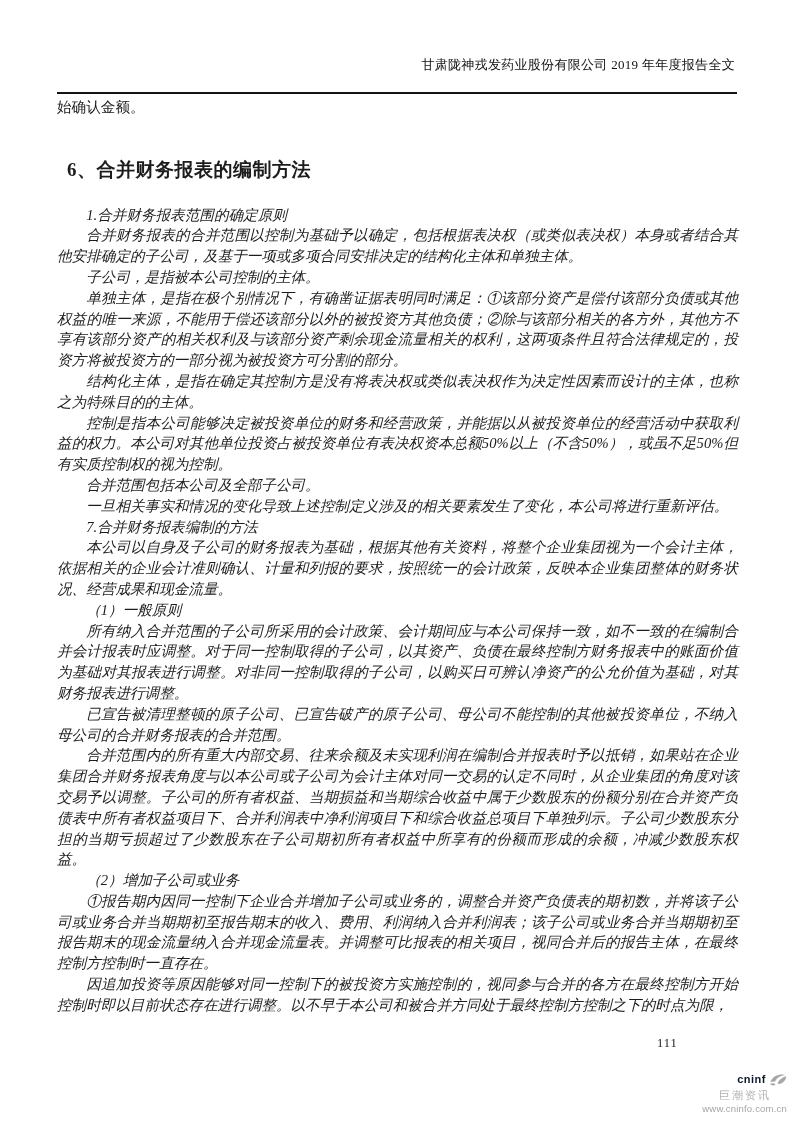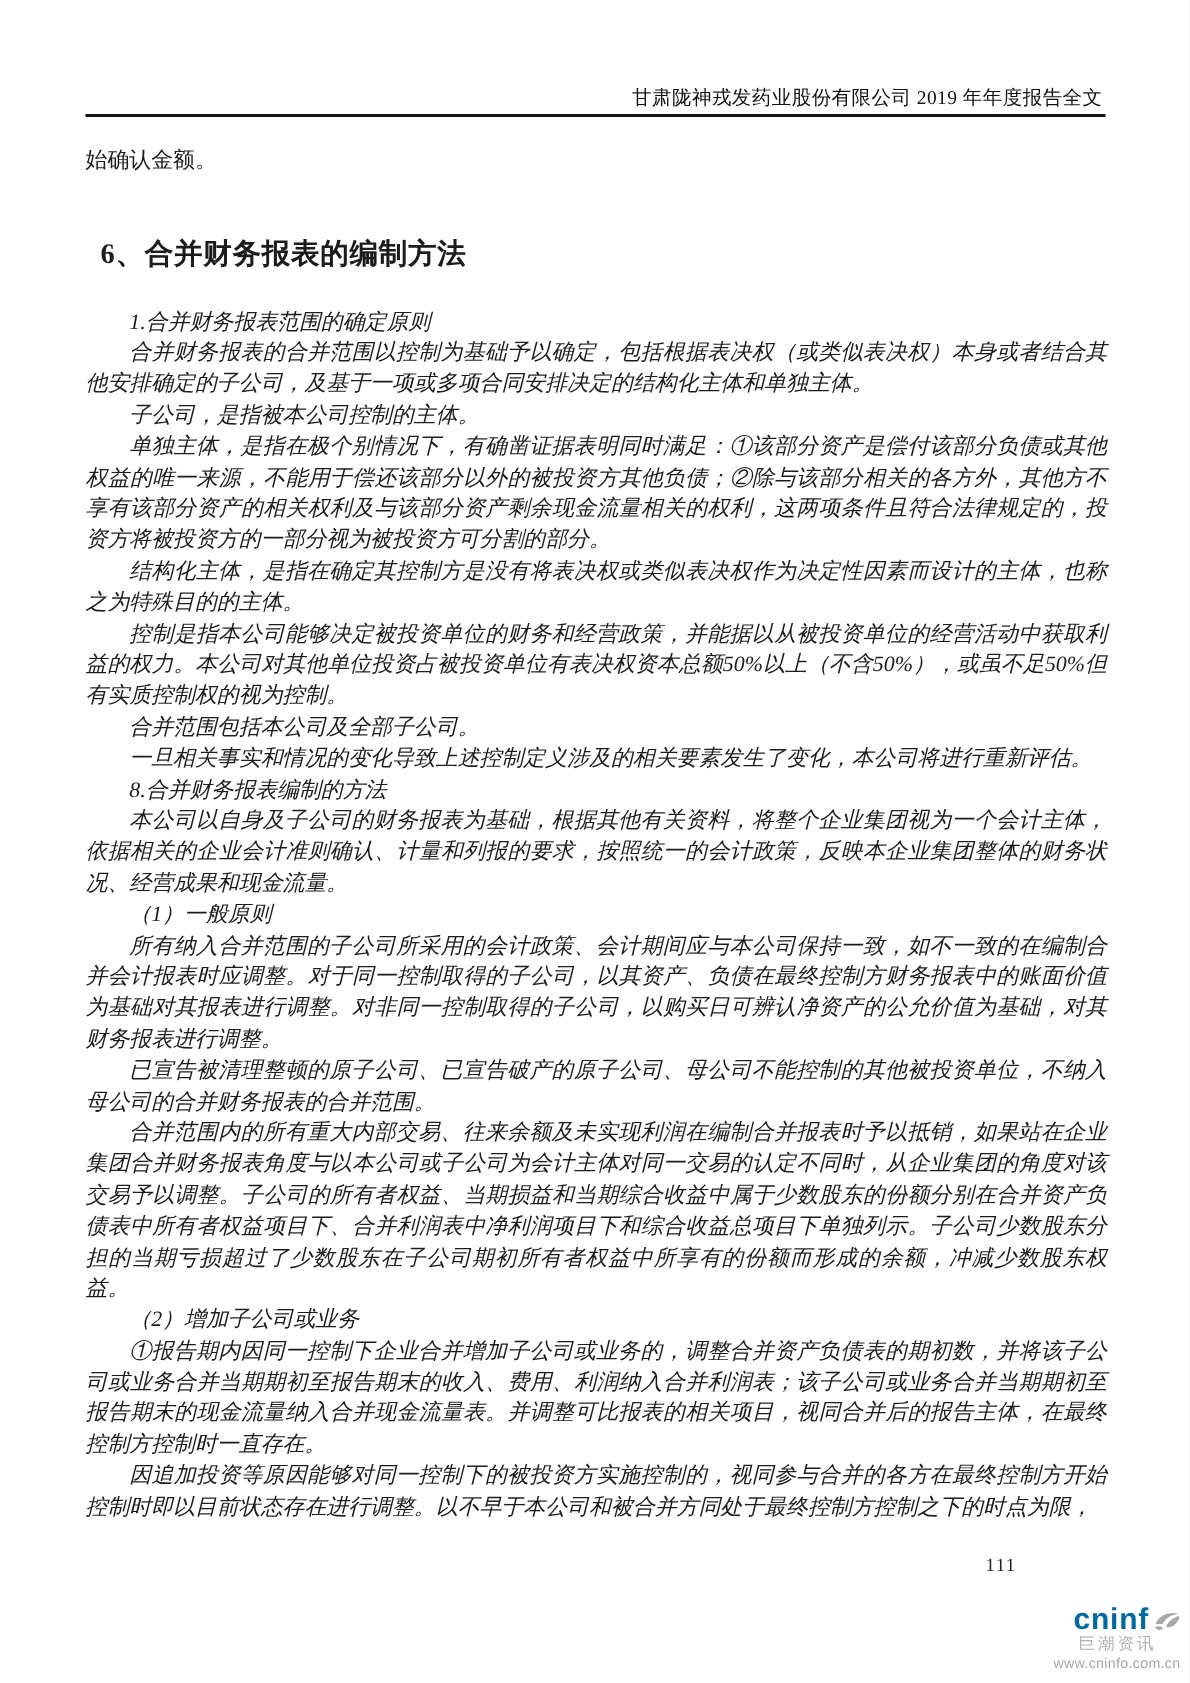--- a/index.html
+++ b/index.html
@@ -12,21 +12,21 @@
     color:#1c1c1c;
     overflow:hidden;
   }
   
   .header{position:absolute;left:57px;top:56px;width:680px;}
   .header-title{
     text-align:right;
     font-size:13px;
     letter-spacing:0.3px;
     color:#111;
-    padding-bottom:2px;
+    padding-bottom:18px;
     padding-right:2px;
     white-space:nowrap;
   }
   .header-rule{border-bottom:2px solid #141414;height:0;}
   
   .content{
     position:absolute;left:57px;top:97px;width:681px;
     font-size:14.6px;line-height:20.8px;
   }
   .continuation{margin:0;text-align:justify;}
@@ -52,21 +52,21 @@
     position:absolute;right:6px;top:1070px;
     width:110px;text-align:right;
     color:#a6a6a6;
     font-family:"Liberation Sans","DejaVu Sans",sans-serif;
     line-height:1;
   }
   .logo-brand-row{
     display:flex;align-items:center;justify-content:flex-end;gap:2px;
   }
   .logo-brand{
-    font-size:20px;font-weight:bold;letter-spacing:0.5px;color:#0369a1;
+    font-size:11px;font-weight:bold;letter-spacing:0.5px;color:#0f172a;
   }
   .logo-icon{display:inline-block;width:19px;height:19px;}
   .logo-cn{
     font-size:11px;letter-spacing:2px;color:#b0b0b0;
     margin-top:1px;margin-right:16px;
   }
   .logo-url{
     font-size:9.5px;color:#a6a6a6;margin-top:3px;letter-spacing:0.2px;
   }
 </style>
@@ -85,21 +85,21 @@
     <h2 class="section-heading">6、合并财务报表的编制方法</h2>
     <div>
         <p class="para">1.合并财务报表范围的确定原则</p>
         <p class="para">合并财务报表的合并范围以控制为基础予以确定，包括根据表决权（或类似表决权）本身或者结合其他安排确定的子公司，及基于一项或多项合同安排决定的结构化主体和单独主体。</p>
         <p class="para">子公司，是指被本公司控制的主体。</p>
         <p class="para">单独主体，是指在极个别情况下，有确凿证据表明同时满足：①该部分资产是偿付该部分负债或其他权益的唯一来源，不能用于偿还该部分以外的被投资方其他负债；②除与该部分相关的各方外，其他方不享有该部分资产的相关权利及与该部分资产剩余现金流量相关的权利，这两项条件且符合法律规定的，投资方将被投资方的一部分视为被投资方可分割的部分。</p>
         <p class="para">结构化主体，是指在确定其控制方是没有将表决权或类似表决权作为决定性因素而设计的主体，也称之为特殊目的的主体。</p>
         <p class="para">控制是指本公司能够决定被投资单位的财务和经营政策，并能据以从被投资单位的经营活动中获取利益的权力。本公司对其他单位投资占被投资单位有表决权资本总额50%以上（不含50%），或虽不足50%但有实质控制权的视为控制。</p>
         <p class="para">合并范围包括本公司及全部子公司。</p>
         <p class="para">一旦相关事实和情况的变化导致上述控制定义涉及的相关要素发生了变化，本公司将进行重新评估。</p>
-        <p class="para">8.合并财务报表编制的方法</p>
+        <p class="para">7.合并财务报表编制的方法</p>
         <p class="para">本公司以自身及子公司的财务报表为基础，根据其他有关资料，将整个企业集团视为一个会计主体，依据相关的企业会计准则确认、计量和列报的要求，按照统一的会计政策，反映本企业集团整体的财务状况、经营成果和现金流量。</p>
         <p class="para">（1）一般原则</p>
         <p class="para">所有纳入合并范围的子公司所采用的会计政策、会计期间应与本公司保持一致，如不一致的在编制合并会计报表时应调整。对于同一控制取得的子公司，以其资产、负债在最终控制方财务报表中的账面价值为基础对其报表进行调整。对非同一控制取得的子公司，以购买日可辨认净资产的公允价值为基础，对其财务报表进行调整。</p>
         <p class="para">已宣告被清理整顿的原子公司、已宣告破产的原子公司、母公司不能控制的其他被投资单位，不纳入母公司的合并财务报表的合并范围。</p>
         <p class="para">合并范围内的所有重大内部交易、往来余额及未实现利润在编制合并报表时予以抵销，如果站在企业集团合并财务报表角度与以本公司或子公司为会计主体对同一交易的认定不同时，从企业集团的角度对该交易予以调整。子公司的所有者权益、当期损益和当期综合收益中属于少数股东的份额分别在合并资产负债表中所有者权益项目下、合并利润表中净利润项目下和综合收益总项目下单独列示。子公司少数股东分担的当期亏损超过了少数股东在子公司期初所有者权益中所享有的份额而形成的余额，冲减少数股东权益。</p>
         <p class="para">（2）增加子公司或业务</p>
         <p class="para">①报告期内因同一控制下企业合并增加子公司或业务的，调整合并资产负债表的期初数，并将该子公司或业务合并当期期初至报告期末的收入、费用、利润纳入合并利润表；该子公司或业务合并当期期初至报告期末的现金流量纳入合并现金流量表。并调整可比报表的相关项目，视同合并后的报告主体，在最终控制方控制时一直存在。</p>
         <p class="para">因追加投资等原因能够对同一控制下的被投资方实施控制的，视同参与合并的各方在最终控制方开始控制时即以目前状态存在进行调整。以不早于本公司和被合并方同处于最终控制方控制之下的时点为限，</p>
       </div>
   </div>

